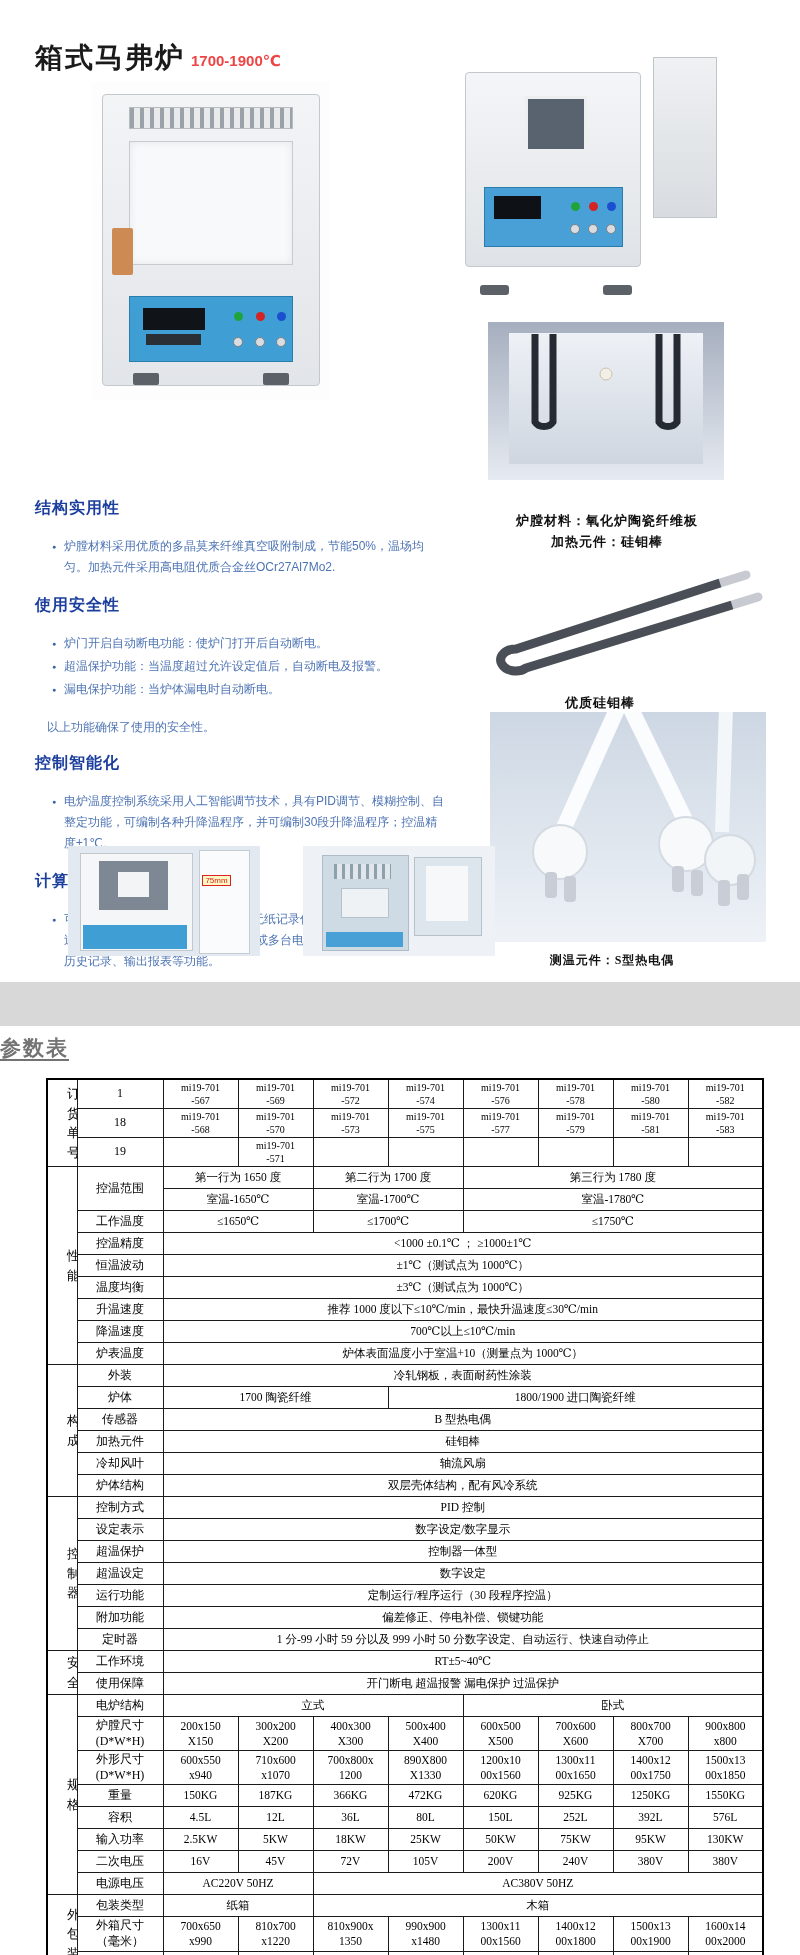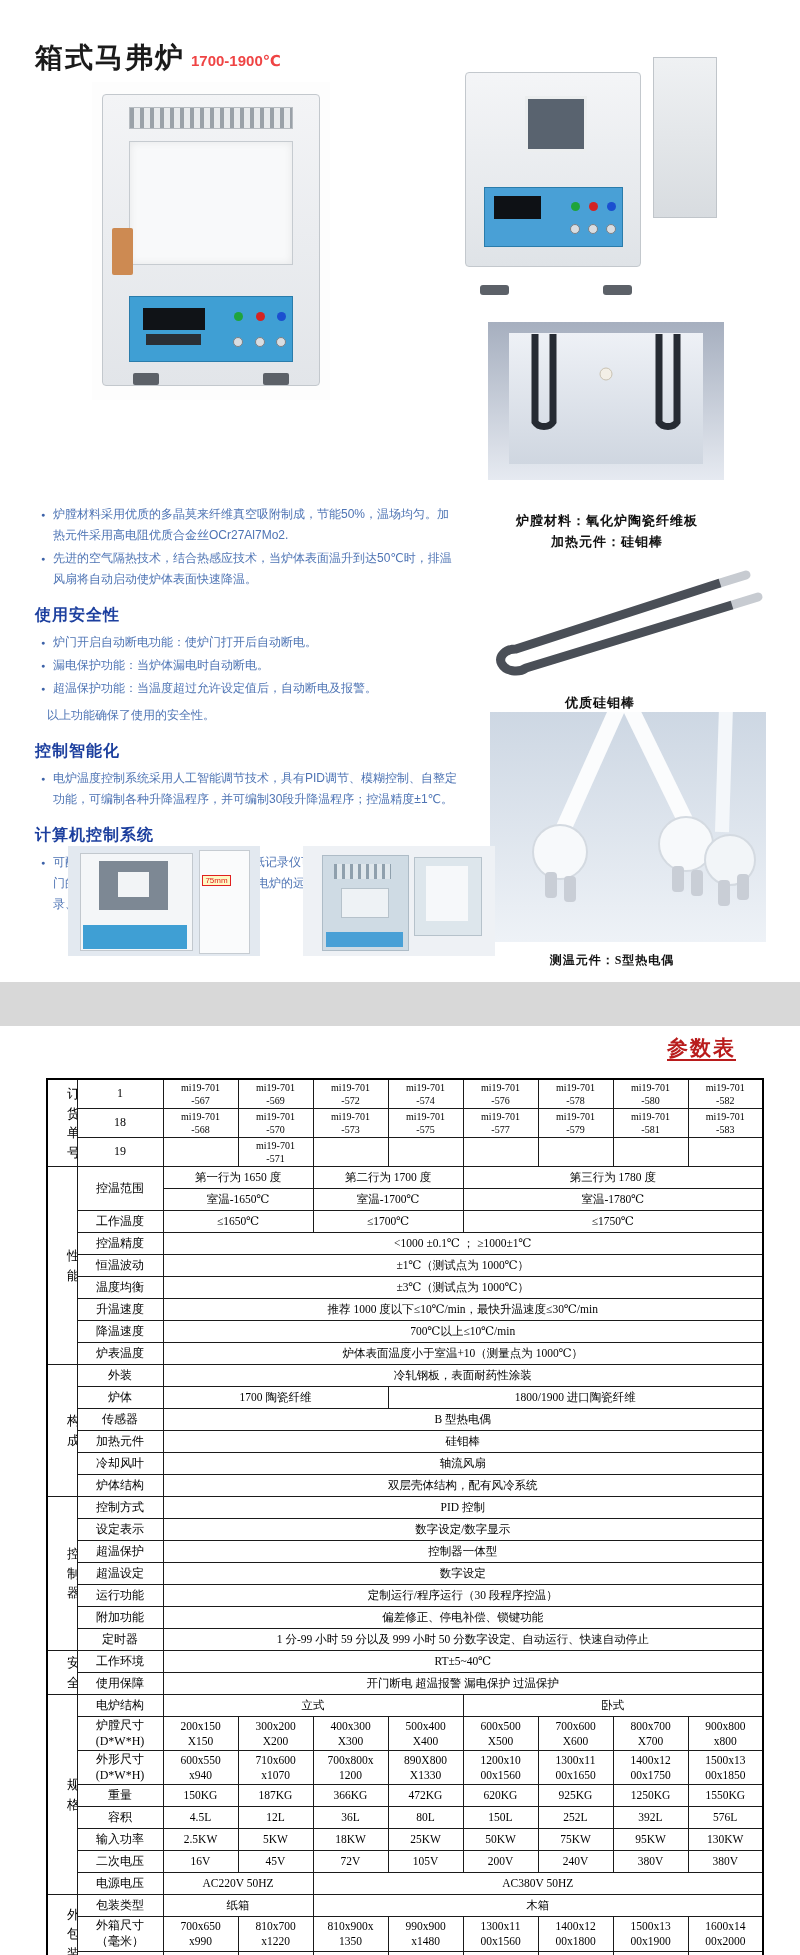--- a/index.html
+++ b/index.html
@@ -72,29 +72,29 @@
            font-size:13px;color:#111;text-align:center;letter-spacing:1px;}
   #cap-heat{left:462px;top:490px;width:290px;margin-top:43px;}
   #cap-chamber{left:442px;top:512px;width:330px;}
   #cap-rod{left:460px;top:694px;width:280px;}
   #cap-thermo{left:477px;top:952px;width:270px;font-size:12px;}
 
   
   #features{position:absolute;left:35px;top:498px;width:430px;}
   .fh{margin:15px 0 5px 0;font-size:16px;font-weight:700;color:#1c3f9e;letter-spacing:1px;}
   .fh:first-child{margin-top:0;}
-  .fb{list-style:none;margin:6px;padding:0;}
+  .fb{list-style:none;margin:17px;padding:0;}
   .fi{position:relative;padding-left:12px;margin:2px 0;color:#4e74b4;font-size:12px;line-height:1.75;}
   .fi::before{content:"●";position:absolute;left:0;top:5px;font-size:7px;color:#3c62a8;}
   .fn{padding-left:12px;color:#4e74b4;font-size:12px;line-height:1.75;}
 
   
   .gray-band{position:absolute;left:0;top:982px;width:800px;height:44px;background:#d8d8d8;}
-  #table-title{position:absolute;left:0;top:1034px;width:736px;margin:0;text-align:right;
-     font-family:"Liberation Serif","DejaVu Serif",serif;font-size:21px;font-weight:700;color:#b91c1c;
+  #table-title{position:absolute;left:0;top:1034px;width:736px;margin:0;text-align:left;
+     font-family:"Liberation Serif","DejaVu Serif",serif;font-size:21px;font-weight:700;color:#737373;
      text-decoration:underline;text-underline-offset:4px;letter-spacing:2px;}
 
   
   #spec-table{position:absolute;left:46px;top:1078px;width:716px;border-collapse:collapse;table-layout:fixed;
      font-family:"Liberation Serif","DejaVu Serif",serif;color:#000;border:2px solid #000;}
   #spec-table td{border:1px solid #1a1a1a;text-align:center;vertical-align:middle;padding:1px 2px;
      font-size:11.5px;line-height:1.3;white-space:pre-line;height:19px;overflow:hidden;}
   #spec-table td.group{font-size:13px;line-height:1.5;padding:2px 19px;}
   #spec-table td.label{font-size:12px;}
   #spec-table td.order{font-size:10px;letter-spacing:0;}
@@ -180,29 +180,29 @@
       <rect x="247" y="162" width="12" height="26" rx="4" fill="#c9ced6"></rect>
     </svg>
   </div>
 
   <div class="caption" id="cap-heat">加热元件：硅钼棒</div>
   <div class="caption" id="cap-chamber">炉膛材料：氧化炉陶瓷纤维板</div>
   <div class="caption" id="cap-rod">优质硅钼棒</div>
   <div class="caption" id="cap-thermo">测温元件：S型热电偶</div>
 
   <div id="features">
+      <h3 class="fh">结构实用性</h3>
       <ul class="fb">
         <li class="fi">炉膛材料采用优质的多晶莫来纤维真空吸附制成，节能50%，温场均匀。加热元件采用高电阻优质合金丝OCr27Al7Mo2.</li>
-        <li class="fi">先进的空气隔热技术，结合热感应技术，当炉体表面温升到达50℃时，排温风扇将自动启动使炉体表面快速降温。</li>
       </ul>
       <h3 class="fh">使用安全性</h3>
       <ul class="fb">
         <li class="fi">炉门开启自动断电功能：使炉门打开后自动断电。</li>
+        <li class="fi">超温保护功能：当温度超过允许设定值后，自动断电及报警。</li>
         <li class="fi">漏电保护功能：当炉体漏电时自动断电。</li>
-        <li class="fi">超温保护功能：当温度超过允许设定值后，自动断电及报警。</li>
       </ul>
       <div class="fn">以上功能确保了使用的安全性。</div>
       <h3 class="fh">控制智能化</h3>
       <ul class="fb">
         <li class="fi">电炉温度控制系统采用人工智能调节技术，具有PID调节、模糊控制、自整定功能，可编制各种升降温程序，并可编制30段升降温程序；控温精度±1℃。</li>
       </ul>
       <h3 class="fh">计算机控制系统</h3>
       <ul class="fb">
         <li class="fi">可配置触摸屏仪表，485转换接口，无纸记录仪可实现与计算机连接。通过专门的计算机控制系统来完成单台或多台电炉的远程控制、实时追踪、历史记录、输出报表等功能。</li>
       </ul>

